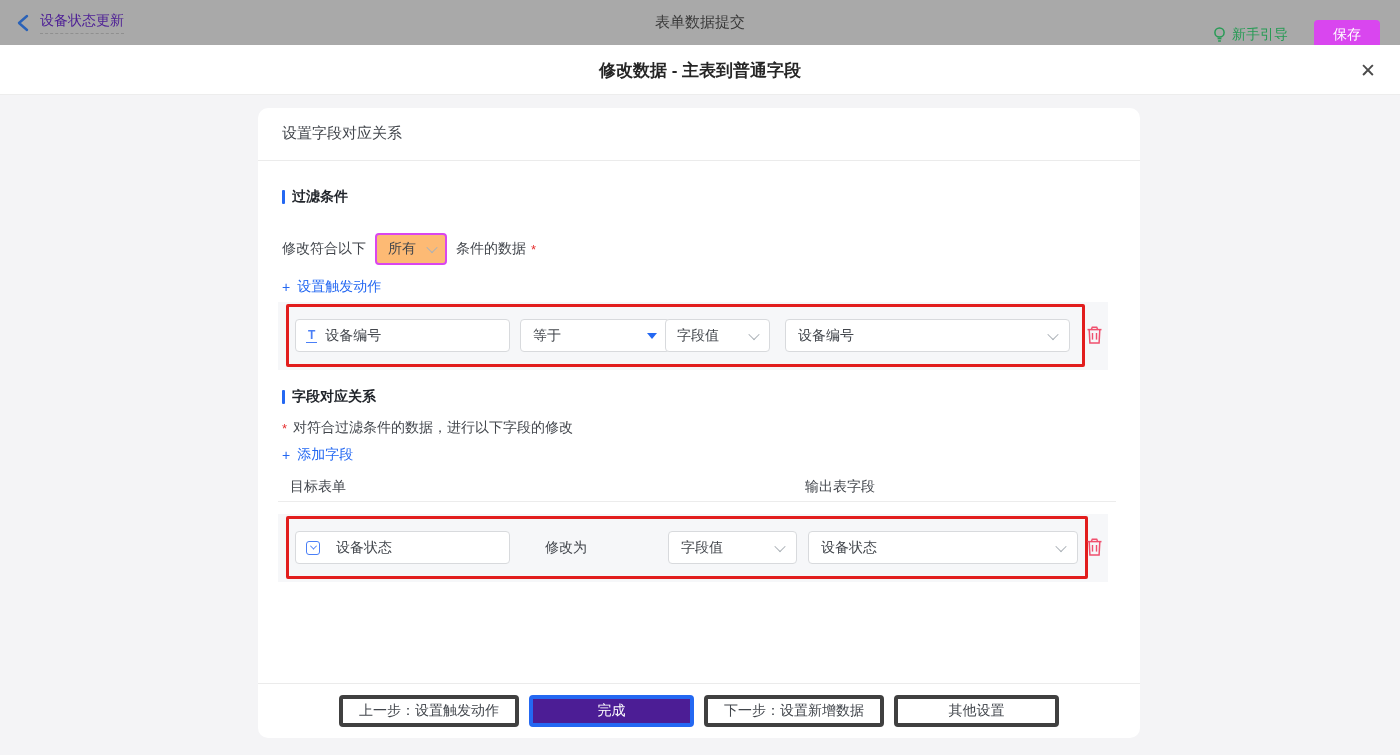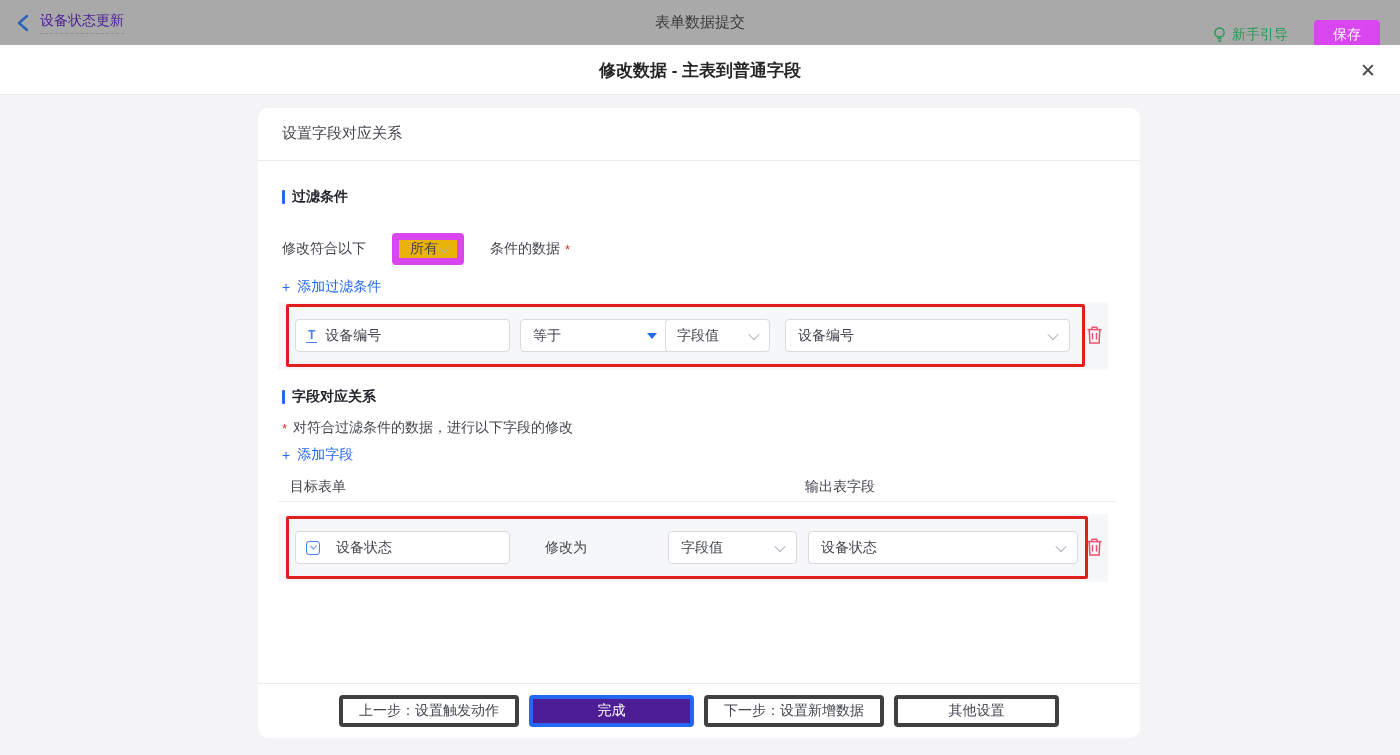--- a/index.html
+++ b/index.html
@@ -40,22 +40,22 @@
   .card-title-divider { position:absolute; left:0; top:52px; width:100%;
     border-top:1px solid #ebebeb; }
 
   .sec-title { position:absolute; left:24px; display:flex; align-items:center;
     gap:7px; font-size:14px; font-weight:bold; color:#1f2329; }
   .blue-bar { width:3px; height:14px; background:#2468f2; border-radius:1px; }
   .sec1 { top:80px; } .sec2 { top:280px; }
 
   .cond-line { position:absolute; left:24px; top:125px; display:flex;
     align-items:center; font-size:14px; color:#42464c;text-align:right; }
-  .mini-select { width:72px; height:32px; margin:0 26px; background:#eab308;
-    border:7px solid #d946ef; border-radius:4px; display:flex; align-items:center;
+  .mini-select { width:72px; height:32px; margin:0 9px; background:#fdba74;
+    border:2px solid #d946ef; border-radius:4px; display:flex; align-items:center;
     justify-content:space-between; padding:0 9px 0 11px; cursor:pointer; }
   .req { color:#e63030; margin-left:5px; font-size:13px; }
   .req-lead { color:#e63030; margin-right:6px; font-size:13px; }
 
   .add-link { position:absolute; left:24px; color:#2468f2; font-size:14px;
     cursor:pointer; display:flex; gap:7px; align-items:center; }
   .add1 { top:170px; } .add2 { top:338px; }
 
   .note-line { position:absolute; left:24px; top:311px; font-size:14px;
     color:#42464c; display:flex; align-items:center; }
@@ -153,21 +153,21 @@
       <span class="mini-select">
         <span>所有</span>
         <span class="chev"></span>
       </span>
       <span>条件的数据</span>
       <span class="req">*</span>
     </div>
 
     <div class="add-link add1">
       <span>+</span>
-      <span>添加过滤条件</span>
+      <span>设置触发动作</span>
     </div>
 
     <div class="frow row1">
       <div class="redbox r1"></div>
       <div class="fld inp1">
         <span class="ticon">T</span>
         <span class="txt">设备编号</span>
       </div>
       <div class="fld sel-op">
         <span class="txt">等于</span>

